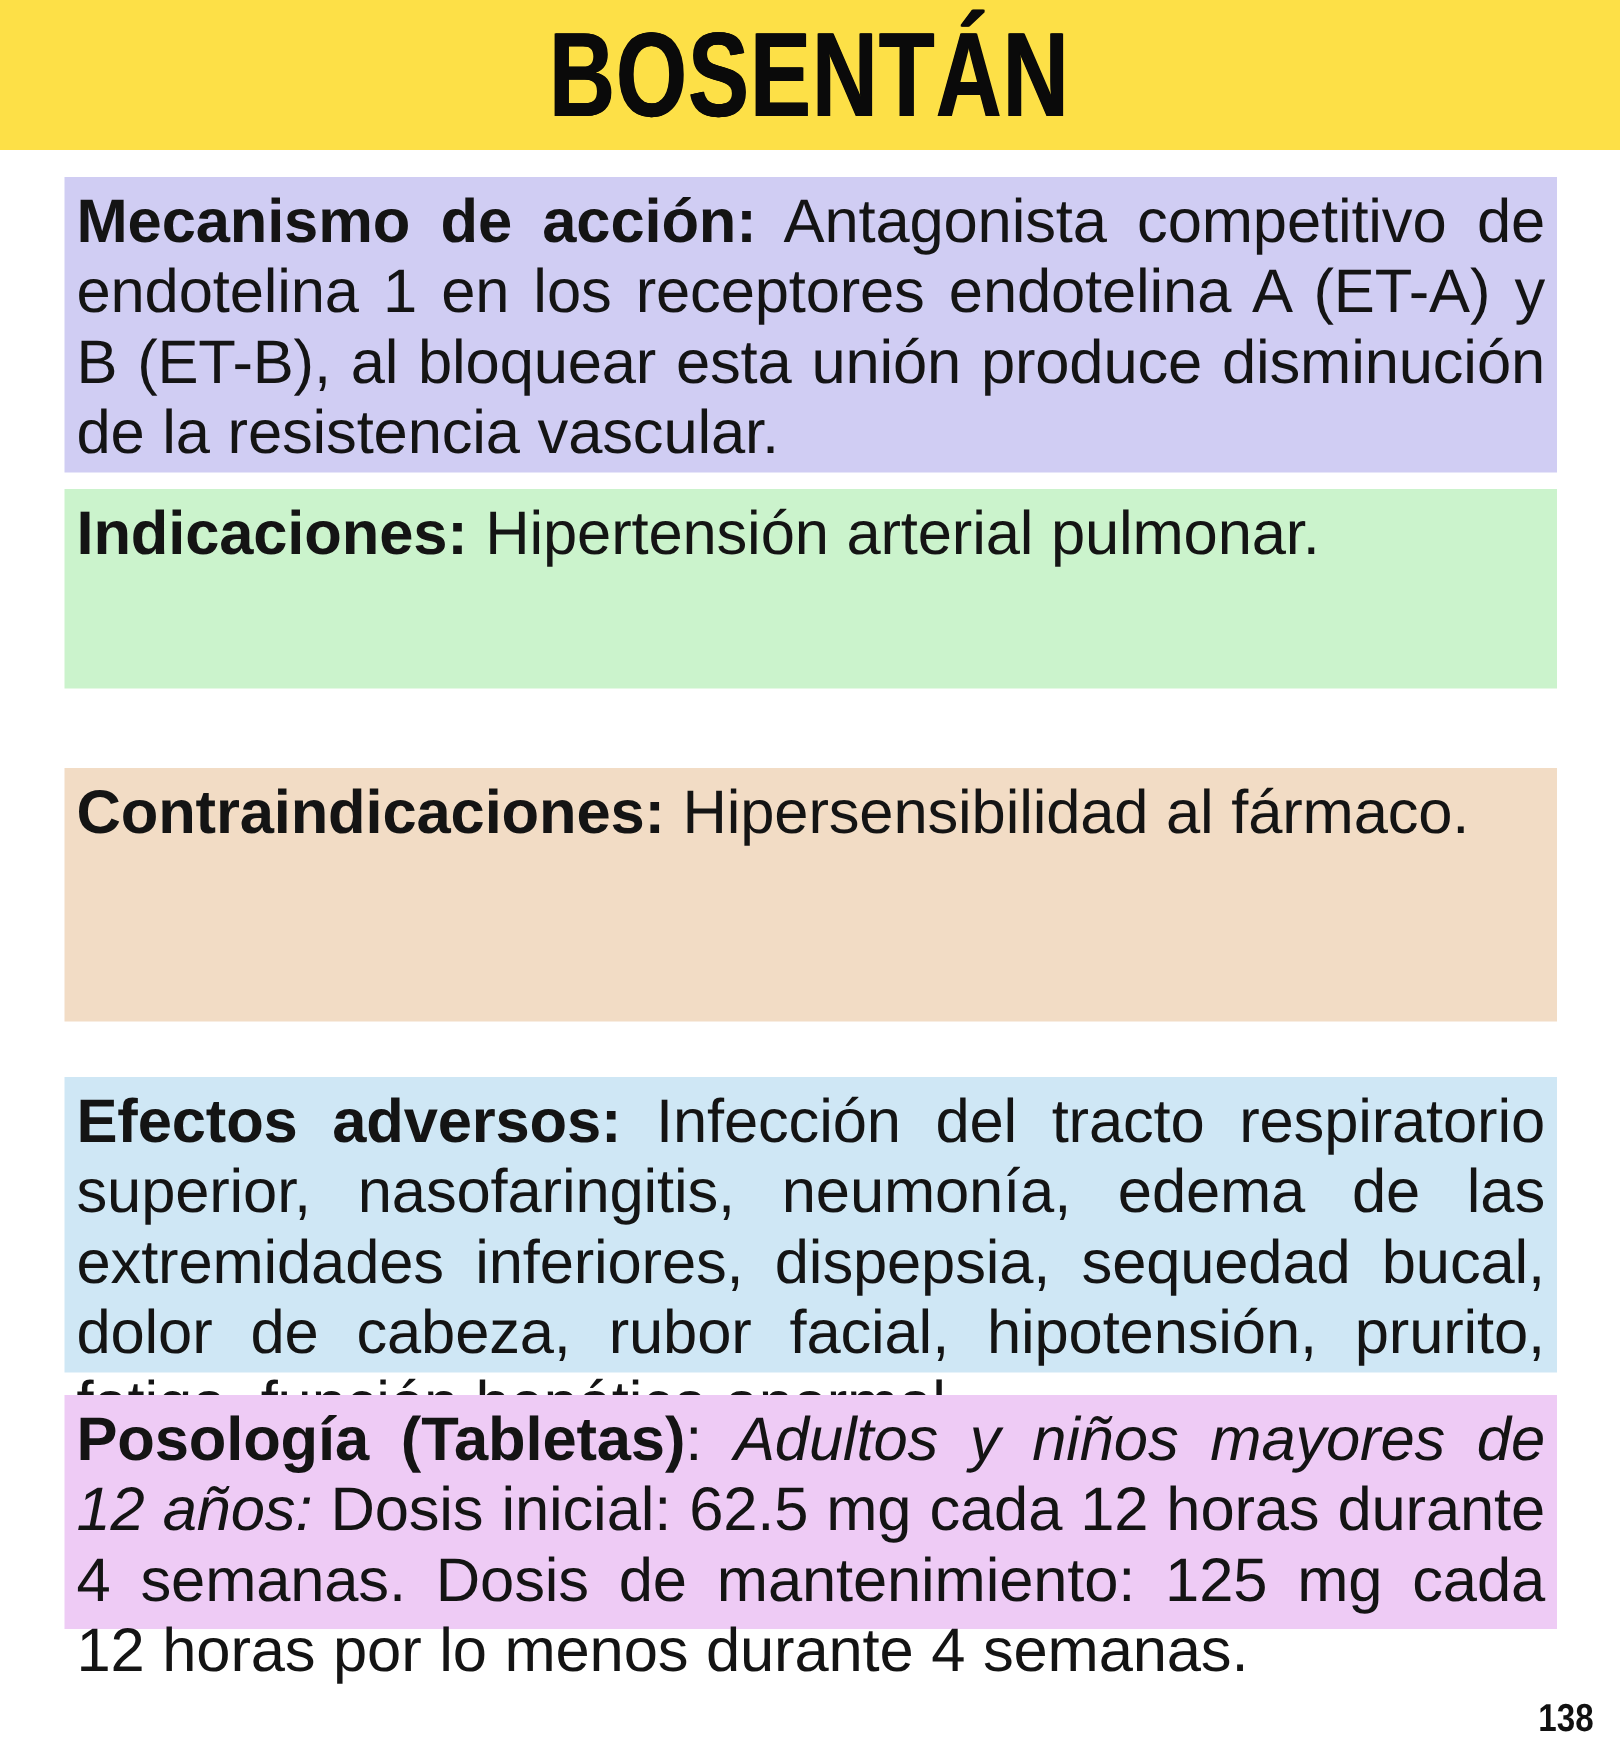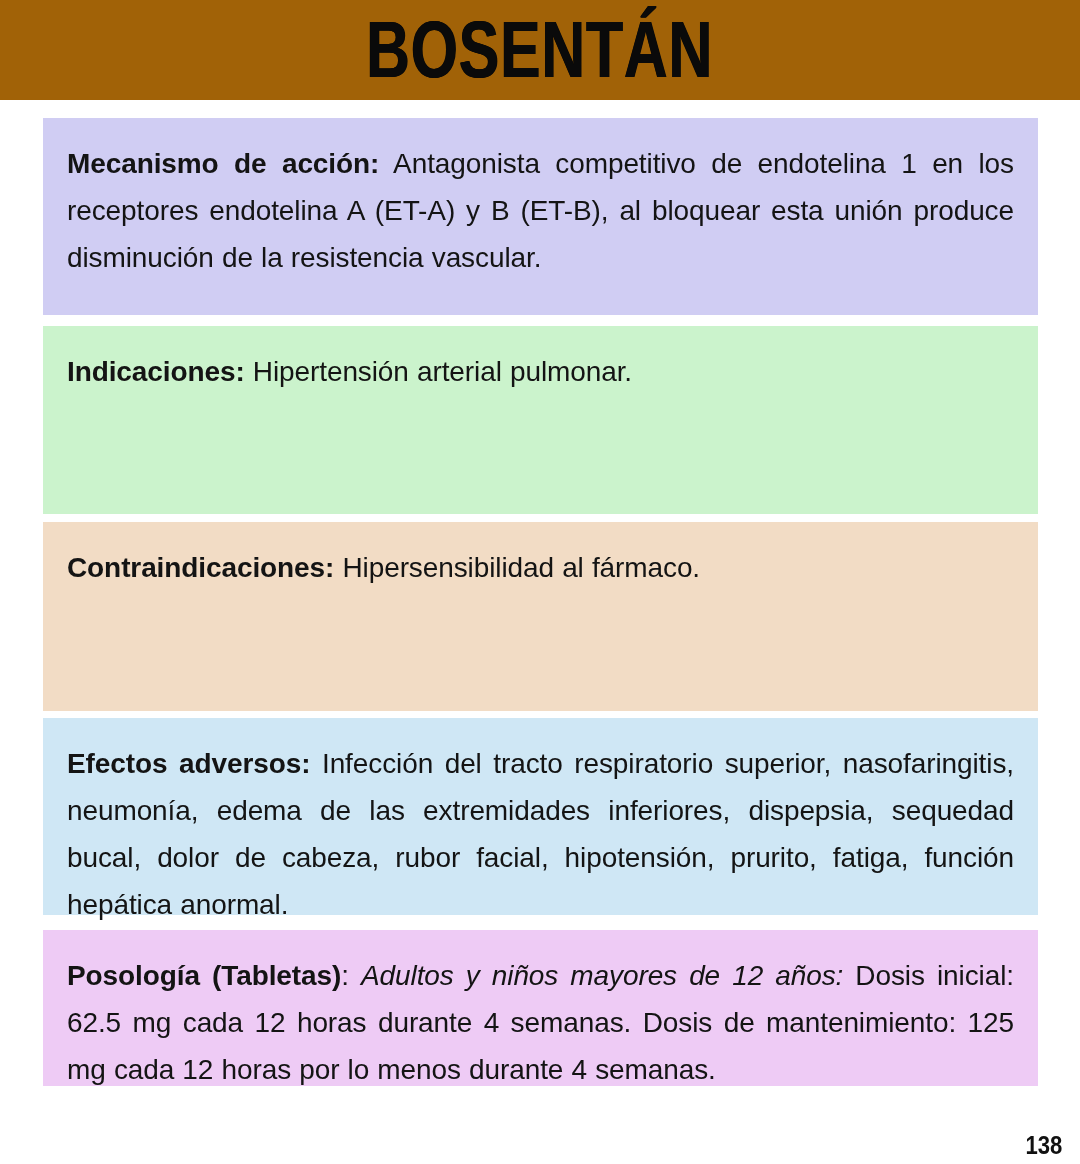--- a/index.html
+++ b/index.html
@@ -50,64 +50,64 @@
   }
   .block {
     position: absolute;
     left: 43px;
     width: 995px;
     box-sizing: border-box;
     padding: 6px 8px 6px 8px;
   }
   .block-text {
     font-family: "Liberation Sans Narrow", "Liberation Sans", sans-serif;
-    font-size: 28px;
+    font-size: 41px;
     line-height: 47px;
     color: #141414;
     text-align: justify;
     text-justify: inter-word;
     letter-spacing: -0.1px;
     word-spacing: 0.5px;
-    margin: 16px;
+    margin: 0;
   }
   .block-text .lbl {
     font-weight: 700;
   }
   .block-text .ital {
     font-style: italic;
   }
   .block-text.nojust {
     text-align: left;
   }
 
   
   #block-mecanismo      { top: 18px;  height: 197px; background: #d0cdf3; }
-  #block-indicaciones   { top: 226px; height: 188px; background: #cbf3cc; }
-  #block-contraindicaciones { top: 422px; height: 189px; background: #f2dcc5; }
+  #block-indicaciones   { top: 226px; height: 133px; background: #cbf3cc; }
+  #block-contraindicaciones { top: 412px; height: 169px; background: #f2dcc5; }
   #block-efectos        { top: 618px; height: 197px; background: #cfe7f5; }
   #block-posologia      { top: 830px; height: 156px; background: #eecbf5; }
 
   
   .page-number {
     position: absolute;
     right: 18px;
     bottom: 6px;
     font-family: "Liberation Sans Narrow", "Liberation Sans", sans-serif;
     font-weight: 700;
     font-size: 26px;
     line-height: 26px;
     color: #111111;
     transform: scaleX(0.85);
     transform-origin: right bottom;
   }
 </style>
 </head>
 <body>
 
-<div class="header-band" style="background: #a16207;">
+<div class="header-band" style="background: #fde047;">
   <div class="drug-title">BOSENTÁN</div>
 </div>
 
 <div class="content-area">
 
   <section class="block" id="block-mecanismo" style="background: rgb(208, 205, 243);">
     <p class="block-text">
       <span class="lbl">Mecanismo de acción:</span><span> Antagonista competitivo de endotelina 1 en los receptores endotelina A (ET-A) y B (ET-B), al bloquear esta unión produce disminución de la resistencia vascular.</span>
     </p>
   </section>

